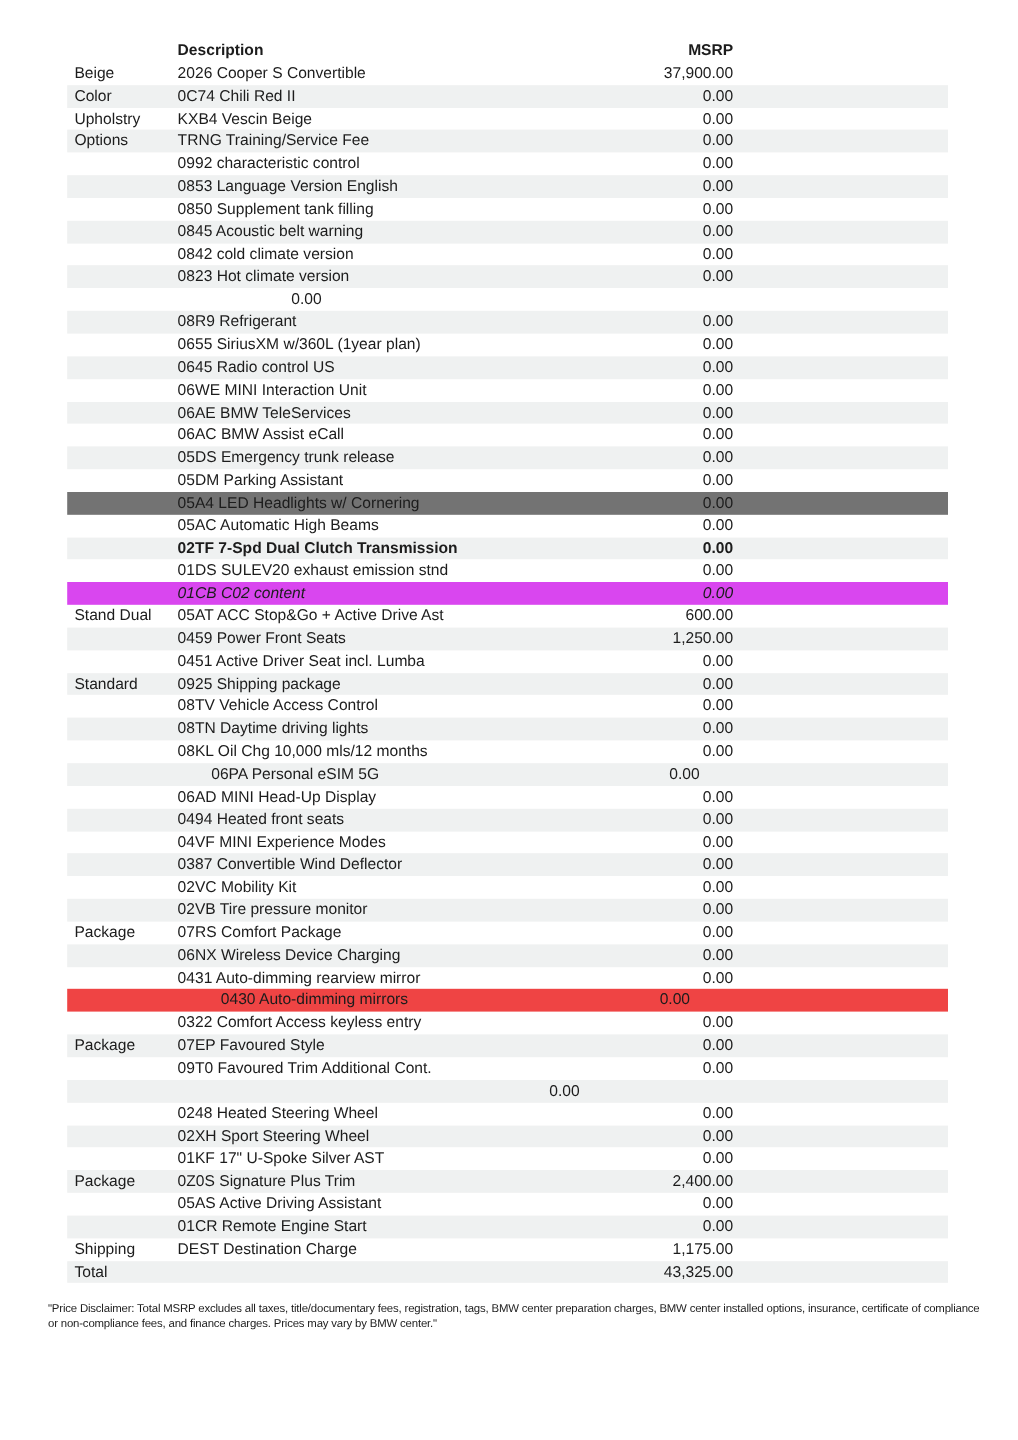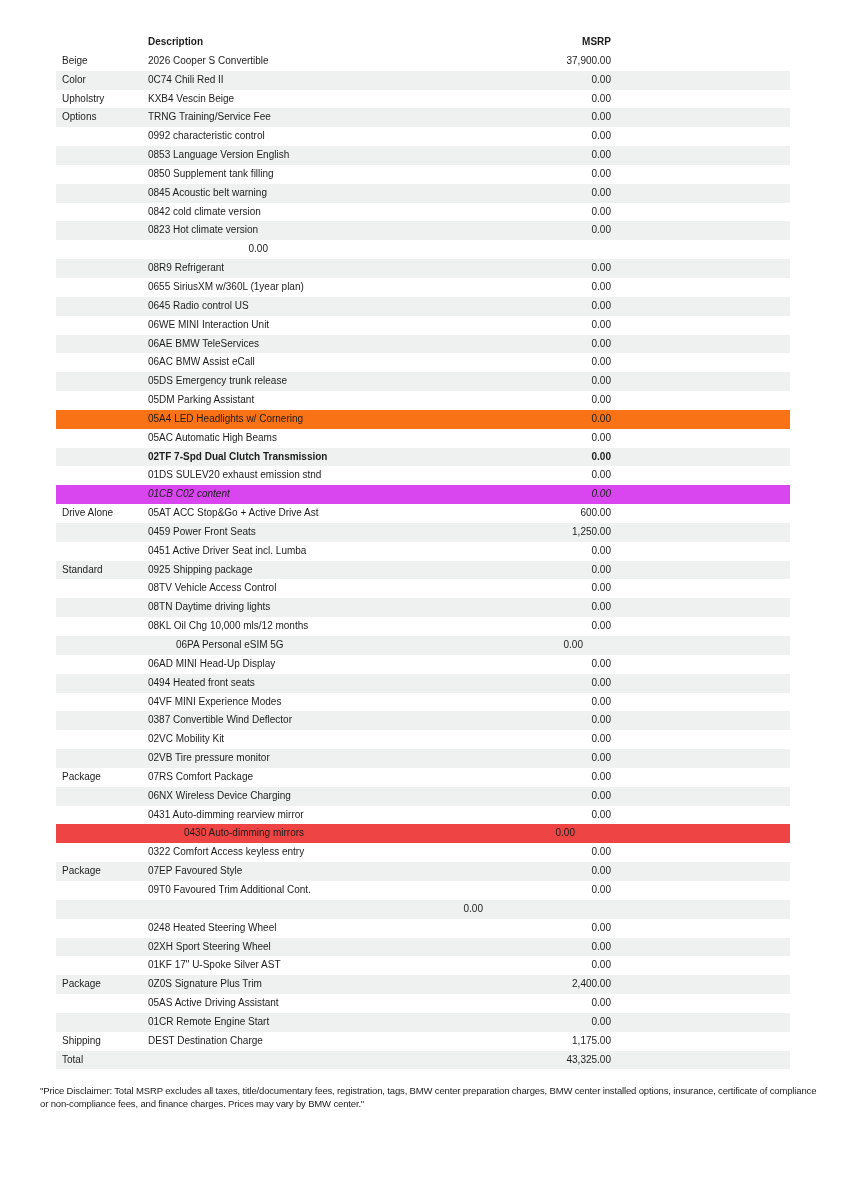--- a/index.html
+++ b/index.html
@@ -19,21 +19,21 @@
   .price-table {
     position: absolute;
     left: 56px;
     top: 33px;
     width: 734px;
   }
   .row {
     display: flex;
     align-items: center;
     height: 18.85px;
-    font-size: 10px;
+    font-size: 13px;
     line-height: 18.85px;
     white-space: nowrap;
   }
   .row.alt {
     background: #eff1f1;
   }
   .col-cat {
     flex: none;
     width: 92px;
     padding-left: 6px;
@@ -204,21 +204,21 @@
     <div class="col-pad"></div>
   </div>
 
   <div class="row">
     <div class="col-cat"></div>
     <div class="col-desc">05DM Parking Assistant</div>
     <div class="col-msrp">0.00</div>
     <div class="col-pad"></div>
   </div>
 
-  <div class="row alt" style="background: #f97316;">
+  <div class="row alt" style="background: #737373;">
     <div class="col-cat"></div>
     <div class="col-desc">05A4 LED Headlights w/ Cornering</div>
     <div class="col-msrp">0.00</div>
     <div class="col-pad"></div>
   </div>
 
   <div class="row">
     <div class="col-cat"></div>
     <div class="col-desc">05AC Automatic High Beams</div>
     <div class="col-msrp">0.00</div>
@@ -240,21 +240,21 @@
   </div>
 
   <div class="row alt" style="background: #d946ef; font-style: italic;">
     <div class="col-cat"></div>
     <div class="col-desc">01CB C02 content</div>
     <div class="col-msrp">0.00</div>
     <div class="col-pad"></div>
   </div>
 
   <div class="row">
-    <div class="col-cat">Drive Alone</div>
+    <div class="col-cat">Stand Dual</div>
     <div class="col-desc">05AT ACC Stop&amp;Go + Active Drive Ast</div>
     <div class="col-msrp">600.00</div>
     <div class="col-pad"></div>
   </div>
 
   <div class="row alt" style="background: rgb(239, 241, 241);">
     <div class="col-cat"></div>
     <div class="col-desc">0459 Power Front Seats</div>
     <div class="col-msrp">1,250.00</div>
     <div class="col-pad"></div>

